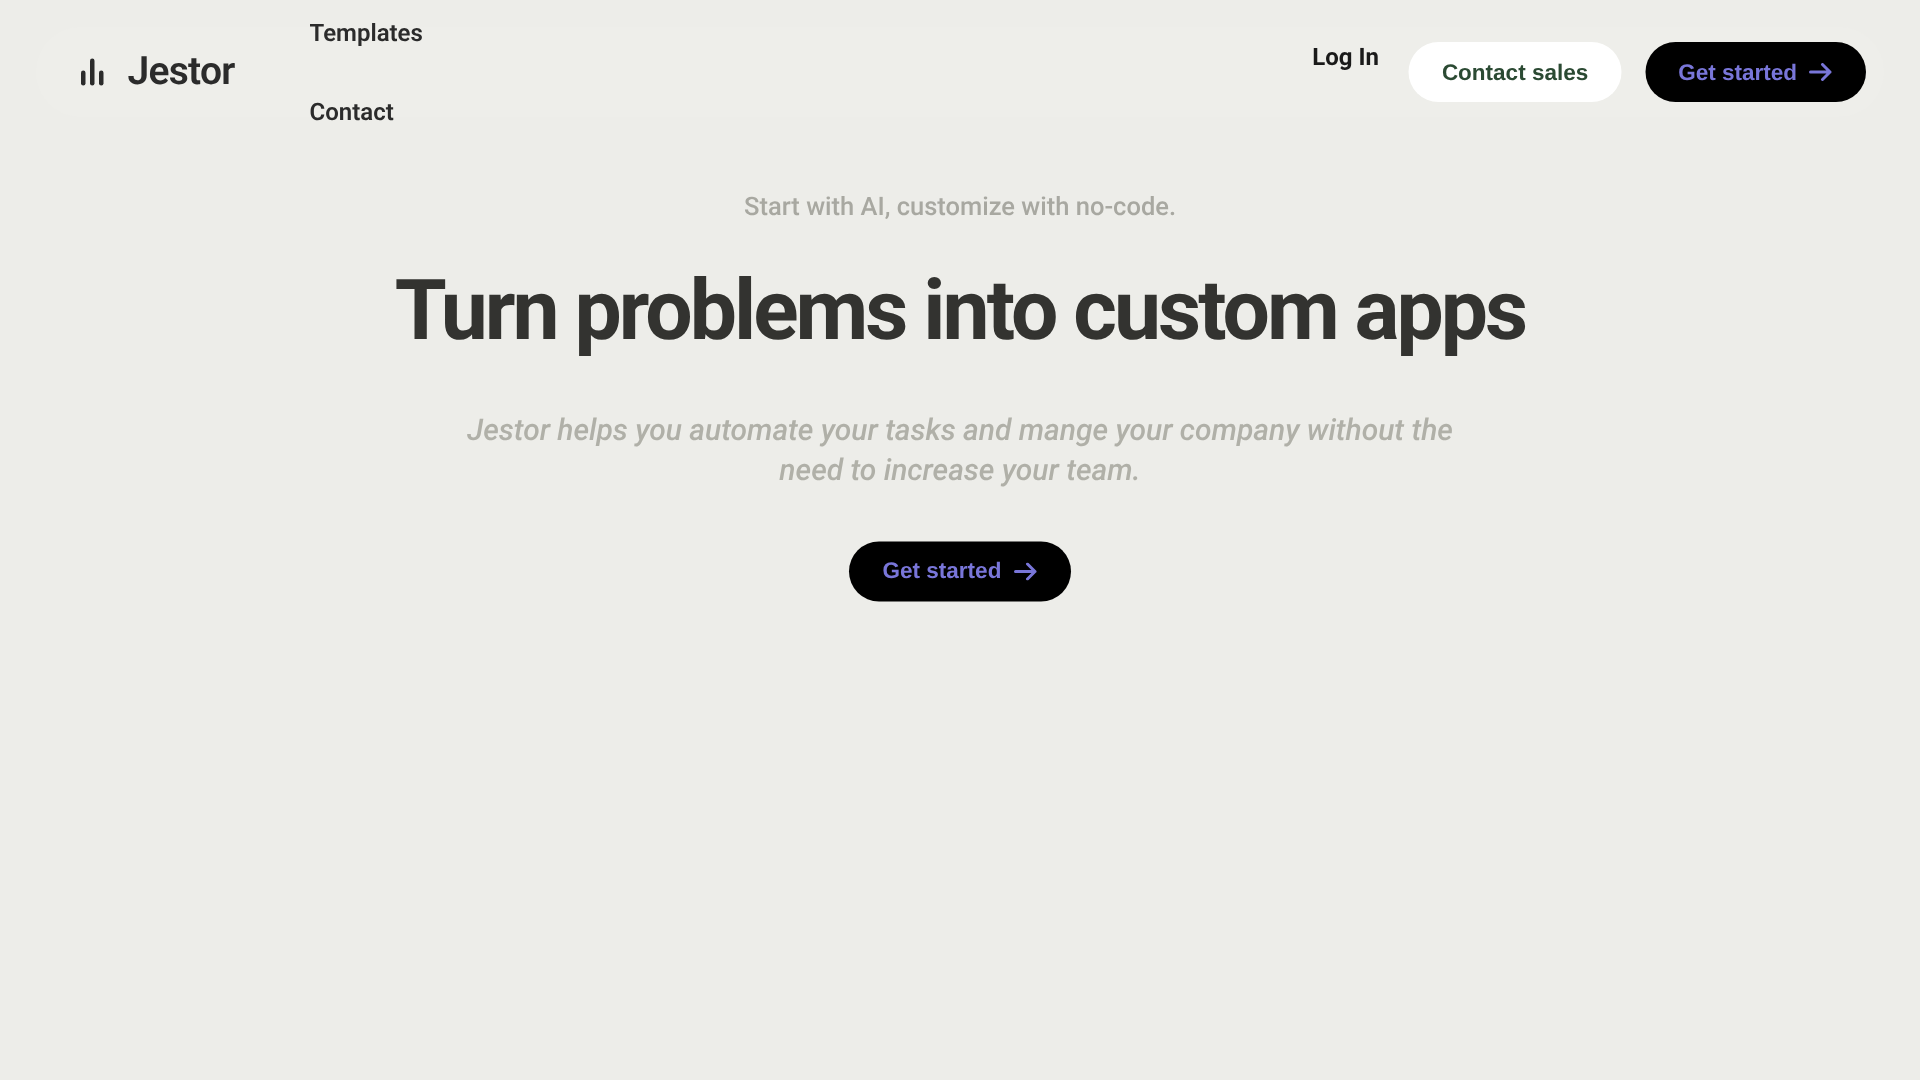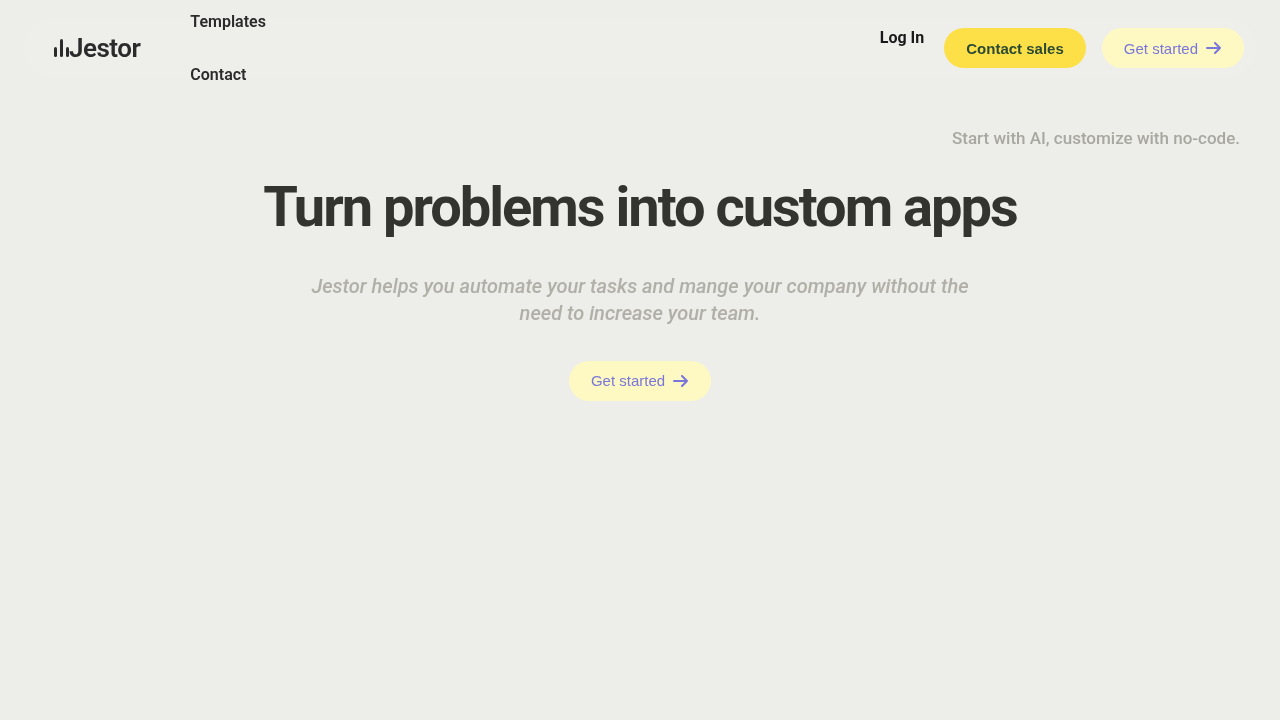--- a/index.html
+++ b/index.html
@@ -15,21 +15,21 @@
     height: 60px;
     background: #eeeeea;
     border-radius: 30px;
     display: flex;
     align-items: center;
     padding: 0 12px 0 30px;
   }
   .logo-wrap {
     display: flex;
     align-items: center;
-    gap: 0;
+    gap: 16px;
     text-align: center;
   }
   .logo-mark {
     display: flex;
     align-items: center;
     gap: 3px;
   }
   .logo-bar {
     width: 3px;
     background: #2b2b2b;
@@ -72,45 +72,44 @@
     gap: 8px;
     height: 40px;
     padding: 0 22px;
     border-radius: 20px;
     font-size: 15px;
     font-weight: 600;
     cursor: pointer;
     border: none;
   }
   .btn-green {
-    background: #fde047;
+    background: #ffffff;
     color: #2b4a33;
   }
   .btn-purple {
-    background: #fef9c3;
+    background: #000000;
     color: #7976d9;
-    font-weight: 400;
+    font-weight: 700;
   }
   .arrow-icon {
     display: inline-block;
     width: 16px;
     height: 12px;
     position: relative;
   }
   .arrow-icon svg { display: block; }
   .hero {
     text-align: center;
     margin-top: 50px;
     padding: 0 40px;
   }
   .eyebrow {
     font-size: 17px;
     color: #a8a8a1;
     font-weight: 500;
-    text-align: right;
   }
   .headline {
     font-size: 56px;
     font-weight: 700;
     color: #333330;
     line-height: 1.05;
     margin-top: 30px;
     letter-spacing: -2px;
   }
   .subhead {

